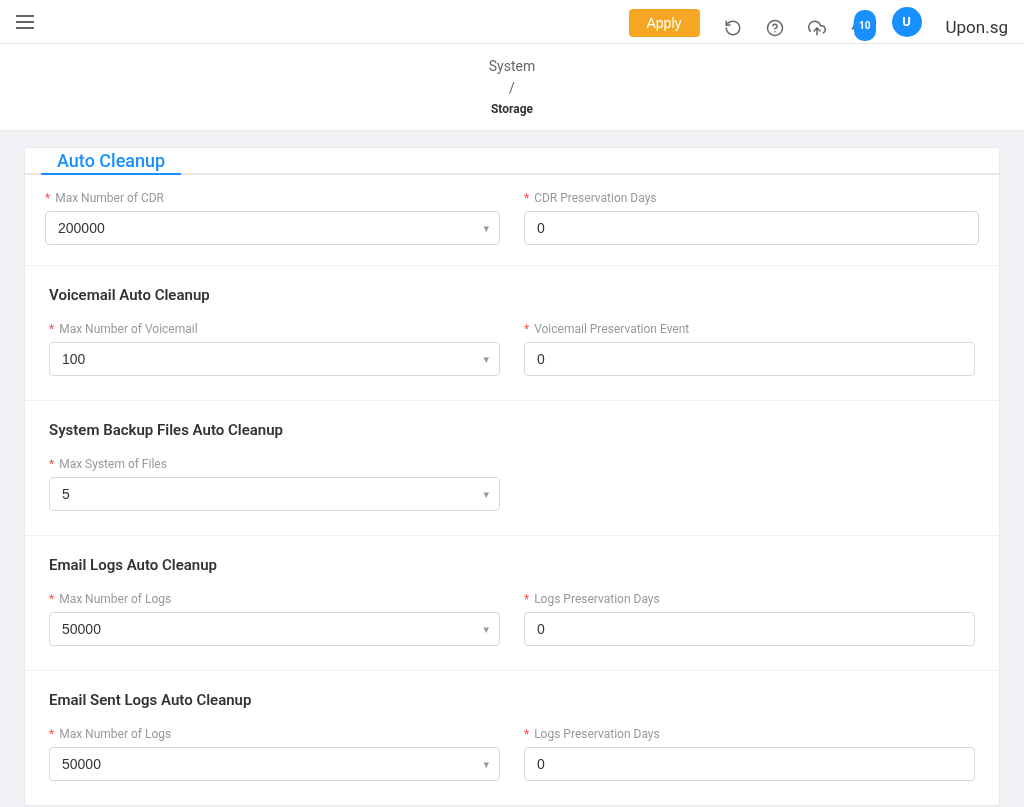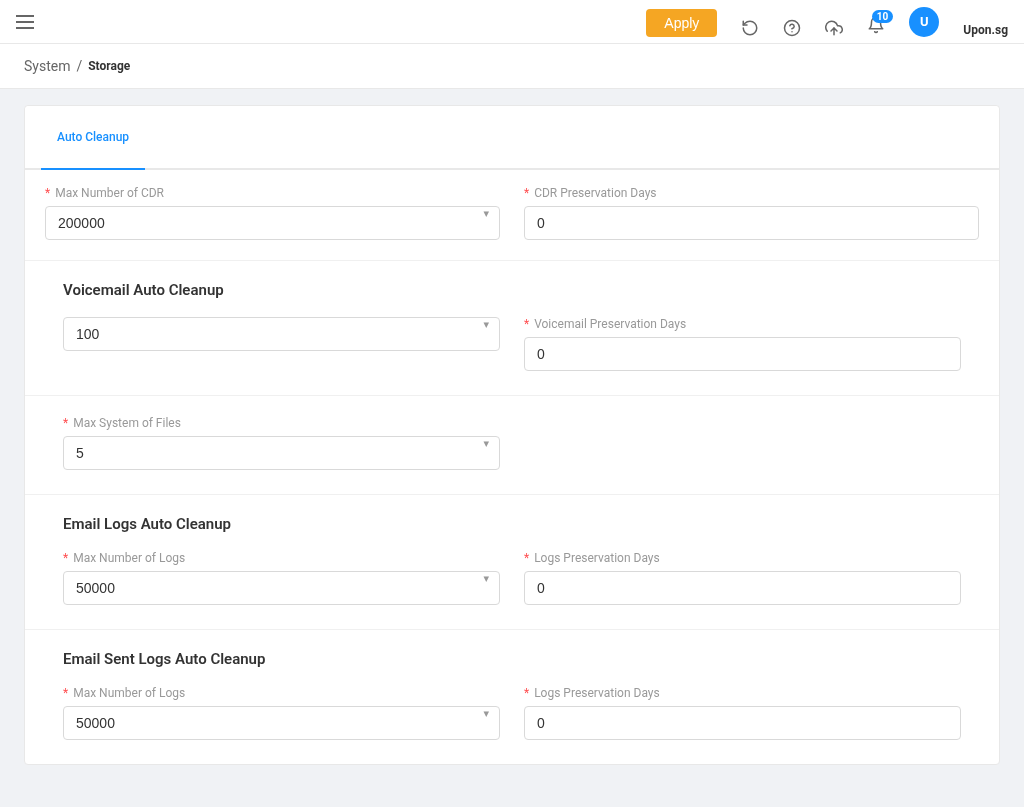--- a/index.html
+++ b/index.html
@@ -34,63 +34,63 @@
     }
     .header-icon { color: #666; font-size: 16px; cursor: pointer; display: flex; align-items: center; }
     .notification-wrapper { position: relative; cursor: pointer; }
     .notification-badge {
       position: absolute;
       top: -6px; right: -8px;
       background: #1890ff;
       color: #fff;
       border-radius: 10px;
       font-size: 10px;
-      padding: 1px 5px;
+      padding: 10px 5px;
       font-weight: bold;
     }
     .user-avatar {
       width: 30px; height: 30px;
       background: #1890ff;
       border-radius: 50%;
       display: flex; align-items: center; justify-content: center;
       color: #fff; font-size: 13px; font-weight: bold;
       cursor: pointer;
     }
-    .user-name { color: #333; font-size: 12px; cursor: pointer; font-weight: bold; }
+    .user-name { color: #333; font-size: 17px; cursor: pointer; }
 
     
     .breadcrumb-bar {
       margin-top: 44px;
       background: #fff;
       padding: 14px 24px;
       border-bottom: 1px solid #e8e8e8;
-      display: flex; align-items: center; gap: 6px;
+      display: flex; align-items: center; gap: 6px; flex-direction: column;
     }
     .breadcrumb-system { color: #666; font-size: 14px; }
     .breadcrumb-sep { color: #666; font-size: 14px; }
     .breadcrumb-current { color: #333; font-size: 12px; font-weight: 700; }
 
     
     .main-content {
       padding: 16px 24px;
       max-width: 1024px;
     }
 
     
     .tabs-bar {
       background: #fff;
       border-radius: 4px 4px 0 0;
       border-bottom: 2px solid #e8e8e8;
       padding: 0 16px;
       display: flex;
     }
     .tab-item {
-      padding: 24px 16px;
+      padding: 2px 16px;
       cursor: pointer;
-      font-size: 12px;
+      font-size: 18px;
       color: #666;
       border-bottom: 2px solid transparent;
       margin-bottom: -2px;
     }
     .tab-item.active {
       color: #1890ff;
       border-bottom: 2px solid #1890ff;
       font-weight: 500;
     }
     .card-title {
@@ -116,21 +116,21 @@
       margin-bottom: 6px;
     }
     .required-star { color: #ff4d4f; margin-right: 2px; }
 
     .form-select-wrapper {
       position: relative;
       border: 1px solid #d9d9d9;
       border-radius: 4px;
       background: #fff;
       display: flex;
-      align-items: flex-start;
+      align-items: center;
     }
     .form-select {
       width: 100%;
       border: none;
       outline: none;
       padding: 8px 32px 8px 12px;
       font-size: 14px;
       color: #333;
       appearance: none;
       background: transparent;
@@ -158,21 +158,21 @@
     .page-wrapper {
       background: #fff;
       border: 1px solid #e8e8e8;
       border-radius: 4px;
       overflow: hidden;
     }
     .sections-container {
       padding: 0;
     }
     .section-block {
-      padding: 20px 38px 24px;
+      padding: 20px 24px 24px;
       border-bottom: 1px solid #f0f0f0;
     }
     .section-block:last-child { border-bottom: none; }
 
     
     .partial-section {
       padding: 16px 20px 20px;
       border-bottom: 1px solid #f0f0f0;
     }
   </style>
@@ -264,40 +264,45 @@
             </label>
             <input class="form-input" type="text" value="0" style="">
           </div>
         </div>
       </div>
 
       <div class="section-block">
         <div class="card-title">Voicemail Auto Cleanup</div>
         <div class="form-row">
           <div class="form-group">
+            <label class="form-label">
+              <span class="required-star">*</span>
+              <span>Max Number of Voicemail</span>
+            </label>
             <div class="form-select-wrapper">
               <select class="form-select">
                 <option value="100">100</option>
                 <option value="50">50</option>
                 <option value="200">200</option>
               </select>
               <span class="select-arrow">▾</span>
             </div>
           </div>
           <div class="form-group">
             <label class="form-label">
               <span class="required-star">*</span>
-              <span>Voicemail Preservation Days</span>
+              <span>Voicemail Preservation Event</span>
             </label>
             <input class="form-input" type="text" value="0" style="">
           </div>
         </div>
       </div>
 
       <div class="section-block">
+        <div class="card-title">System Backup Files Auto Cleanup</div>
         <div class="form-row">
           <div class="form-group" style="max-width: calc(50% - 12px);">
             <label class="form-label">
               <span class="required-star">*</span>
               <span>Max System of Files</span>
             </label>
             <div class="form-select-wrapper">
               <select class="form-select">
                 <option value="5">5</option>
                 <option value="3">3</option>

